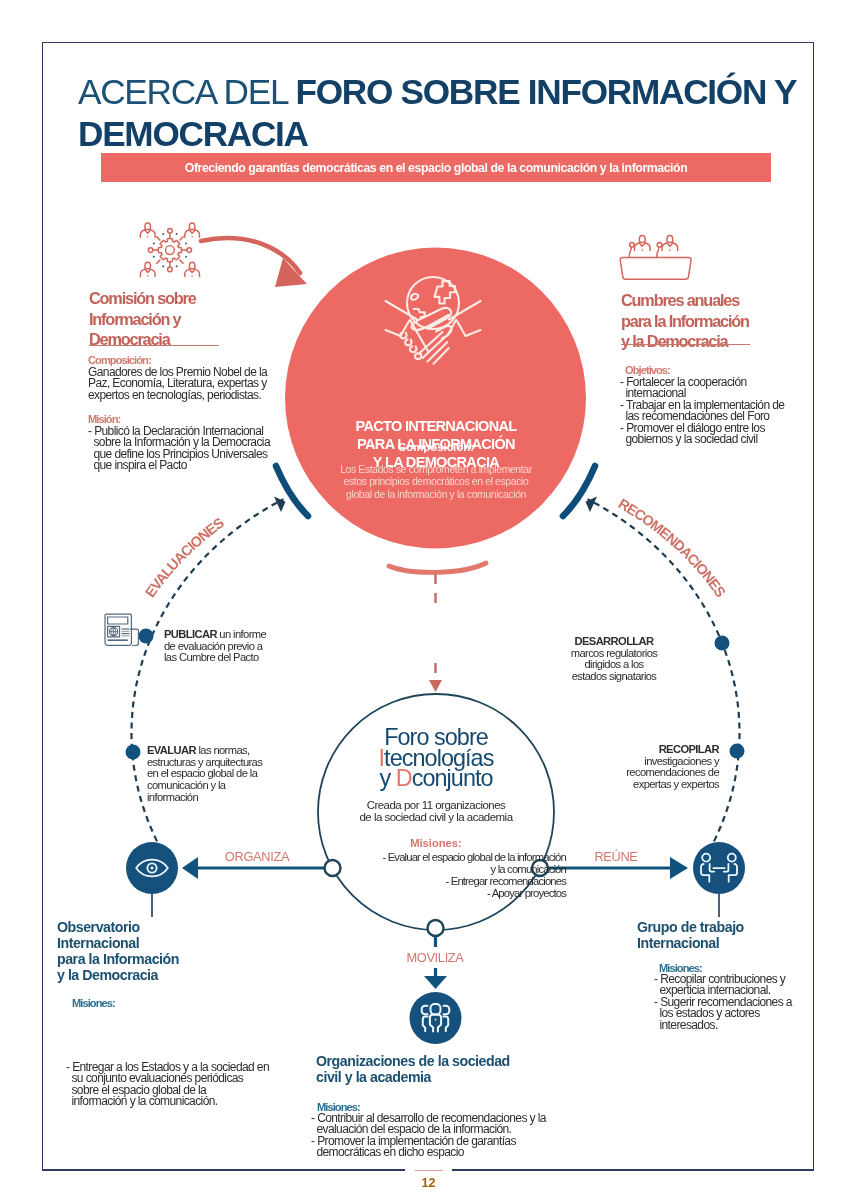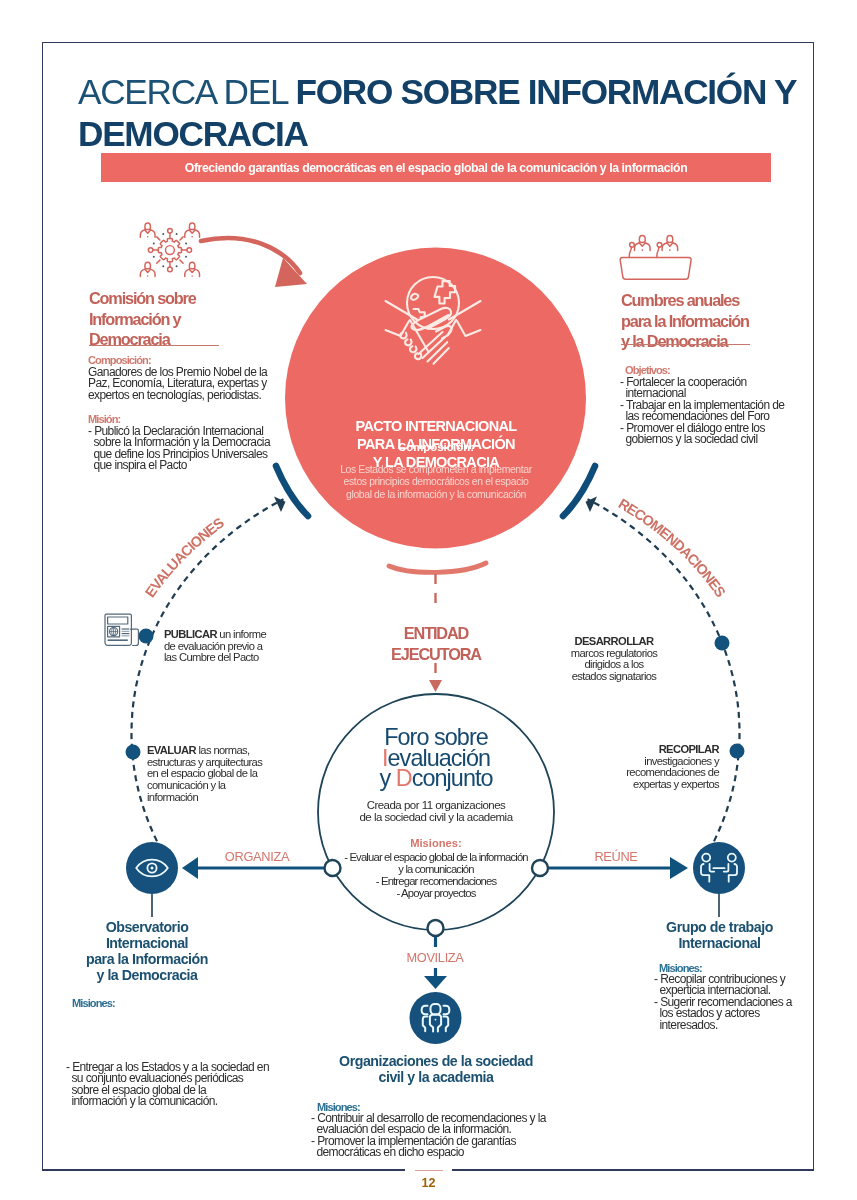--- a/index.html
+++ b/index.html
@@ -23,29 +23,29 @@
   .pact-title{position:absolute;text-align:center;color:#ffffff;font-weight:700;font-size:14.5px;line-height:18.1px;letter-spacing:-0.045em;white-space:pre;margin-top:36px;}
   .pact-sub{position:absolute;text-align:center;color:#ffffff;font-weight:700;font-size:11.4px;}
   .pact-body{position:absolute;text-align:center;color:#F9D3CE;font-size:10.4px;line-height:12.3px;white-space:pre;letter-spacing:-0.035em;}
 
   .entity{position:absolute;text-align:center;color:#C26158;font-weight:700;font-size:16.3px;line-height:20.7px;white-space:pre;letter-spacing:-0.07em;}
 
   .forum-title{position:absolute;text-align:center;font-weight:400;font-size:23.4px;line-height:20.5px;color:#16496F;letter-spacing:-0.04em;}
   .forum-title .r{color:#E2776C;}
   .forum-created{position:absolute;text-align:center;color:#2d2d2d;font-size:11.5px;line-height:11.9px;white-space:pre;letter-spacing:-0.045em;}
   .forum-mis-lbl{position:absolute;text-align:center;color:#D4766C;font-size:11.2px;font-weight:700;}
-  .forum-mis{position:absolute;text-align:center;color:#2d2d2d;font-size:11.3px;line-height:11.9px;white-space:pre;letter-spacing:-0.075em;}
+  .forum-mis{position:absolute;text-align:right;color:#2d2d2d;font-size:11.3px;line-height:11.9px;white-space:pre;letter-spacing:-0.075em;}
 
   .arclbl{fill:#CE7266;font-weight:700;font-size:14.4px;font-family:"Liberation Sans",sans-serif;letter-spacing:-0.85px;}
   .conn-lbl{position:absolute;color:#D4766C;font-weight:400;font-size:12.8px;letter-spacing:-0.025em;text-align:center;}
 
   .node-txt{position:absolute;color:#2d2d2d;font-size:11.2px;line-height:11.7px;letter-spacing:-0.055em;white-space:pre;}
   .node-txt b{font-weight:700;}
 
-  .bigname{position:absolute;color:#1B5070;font-weight:700;font-size:14.2px;line-height:15.9px;text-align:center;white-space:pre;letter-spacing:-0.033em;}
+  .bigname{position:absolute;color:#1B5070;font-weight:700;font-size:14.2px;line-height:15.9px;white-space:pre;letter-spacing:-0.033em;}
 
   .pagenum{position:absolute;left:0;top:1176px;width:857px;text-align:center;font-size:12.6px;font-weight:700;color:#a16207;}
 </style>
 </head>
 <body>
 
 <div id="page">
 <div class="frame"></div>
 <svg class="diagram" viewBox="0 0 857 1200">
       <defs></defs>
@@ -248,35 +248,33 @@
   las recomendaciones del Foro
 - Promover el diálogo entre los
   gobiernos y la sociedad civil</div>
     <div class="pact-title" style="left:286px;top:381px;width:300px;">PACTO INTERNACIONAL
 PARA LA INFORMACIÓN
 Y LA DEMOCRACIA</div>
     <div class="pact-sub" style="left:286px;top:441px;width:300px;">Composición:</div>
     <div class="pact-body" style="left:281px;top:464px;width:310px;">Los Estados se comprometen a implementar
 estos principios democráticos en el espacio
 global de la información y la comunicación</div>
-    <div class="entity" style="left:356px;top:623px;width:160px;">ENTIDAD
-EJECUTORA</div>
     <div class="node-txt" style="left:164px;top:629px;width:180px;"><b>PUBLICAR</b><span> un informe</span><br><span style="white-space:pre">de evaluación previo a
 las Cumbre del Pacto</span></div>
     <div class="node-txt" style="left:147px;top:745px;width:190px;"><b>EVALUAR</b><span> las normas,</span><br><span style="white-space:pre">estructuras y arquitecturas
 en el espacio global de la
 comunicación y la
 información</span></div>
     <div class="node-txt" style="left:524px;top:636px;width:180px;text-align:center;"><b>DESARROLLAR</b><br><span style="white-space:pre">marcos regulatorios
 dirigidos a los
 estados signatarios</span></div>
     <div class="node-txt" style="left:539px;top:744px;width:180px;text-align:right;"><b>RECOPILAR</b><br><span style="white-space:pre">investigaciones y
 recomendaciones de
 expertas y expertos</span></div>
-    <div class="forum-title" style="left:326px;top:727px;width:220px;"><span>Foro sobre</span><br><span class="r">I</span><span>evaluación</span><br><span>y </span><span class="r">D</span><span>conjunto</span></div>
+    <div class="forum-title" style="left:326px;top:727px;width:220px;"><span>Foro sobre</span><br><span class="r">I</span><span>tecnologías</span><br><span>y </span><span class="r">D</span><span>conjunto</span></div>
     <div class="forum-created" style="left:316px;top:800px;width:240px;">Creada por 11 organizaciones
 de la sociedad civil y la academia</div>
     <div class="forum-mis-lbl" style="left:316px;top:837px;width:240px;">Misiones:</div>
     <div class="forum-mis" style="left:306px;top:852px;width:260px;">- Evaluar el espacio global de la información
 y la comunicación
 - Entregar recomendaciones
 - Apoyar proyectos</div>
     <div class="conn-lbl" style="left:197px;top:849px;width:120px;">ORGANIZA</div>
     <div class="conn-lbl" style="left:556px;top:849px;width:120px;">REÚNE</div>
     <div class="conn-lbl" style="left:375px;top:950px;width:120px;">MOVILIZA</div>

